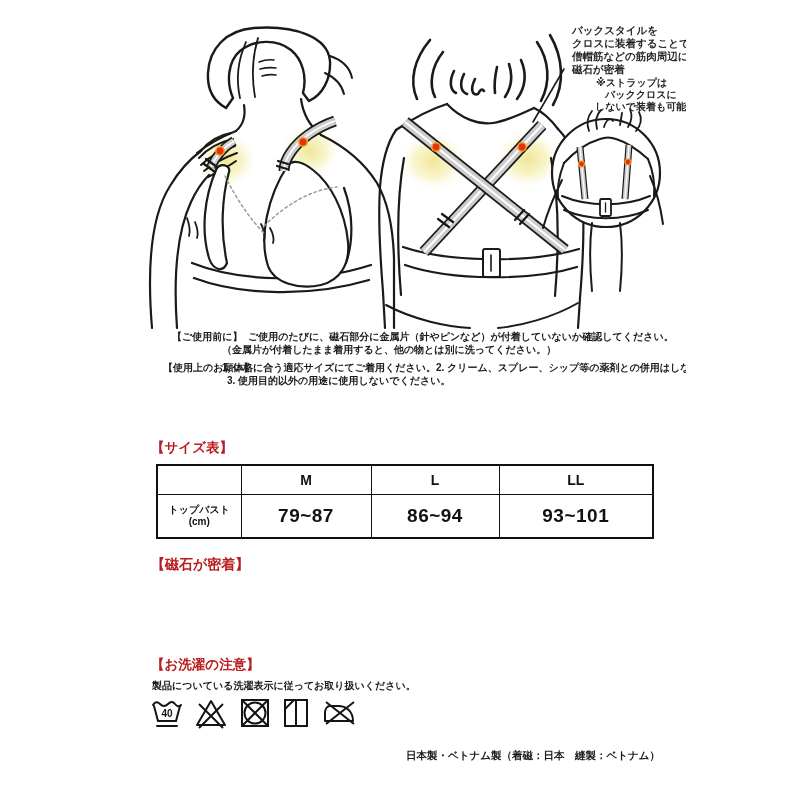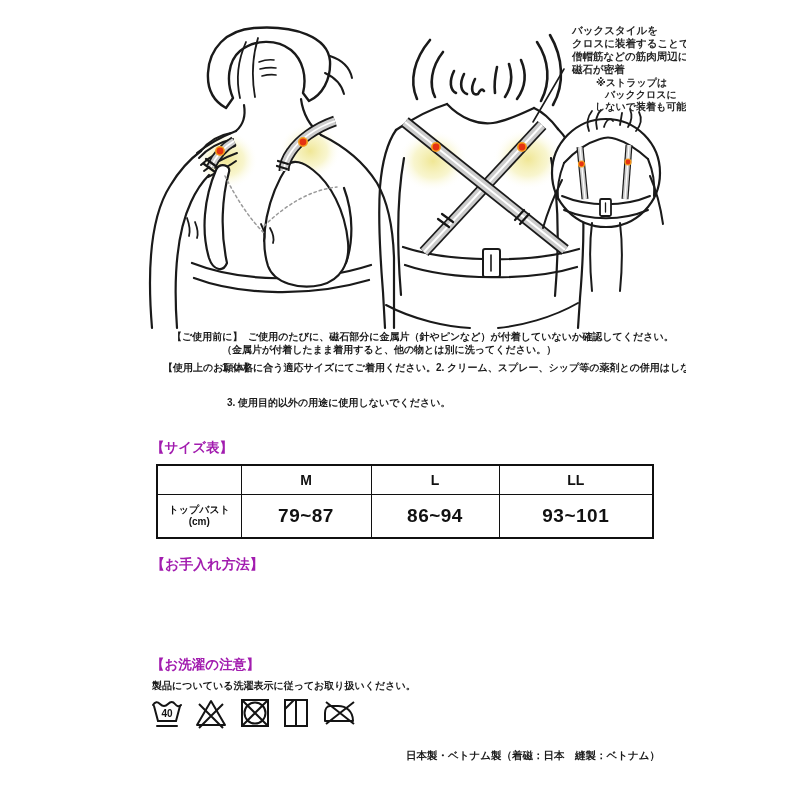--- a/index.html
+++ b/index.html
@@ -9,21 +9,21 @@
   .jp{font-weight:700;white-space:nowrap;}
   
   .anno1{left:572px;top:24px;font-size:10.5px;line-height:13px;color:#262626;}
   .anno2{left:593px;top:77px;font-size:10px;line-height:11.8px;color:#262626;}
   .anno2 .l1{margin-left:3px;}
   .anno2 .l2{margin-left:12px;}
   .anno2 .l3{margin-left:2px;}
   
   .notice{font-size:10px;line-height:13px;color:#1b1b1b;}
   
-  .sec-h{font-size:13.5px;font-weight:700;color:#a21caf;}
+  .sec-h{font-size:13.5px;font-weight:700;color:#b91c1c;}
   
   .size-table{position:absolute;left:156px;top:464px;border-collapse:collapse;table-layout:fixed;
               border:2.4px solid #101010;}
   .size-table th,.size-table td{border:1.6px solid #101010;text-align:center;vertical-align:middle;
               padding:0;color:#111;}
   .size-table .hrow th{height:28px;font-size:14px;font-weight:700;}
   .size-table .drow th,.size-table .drow td{height:42px;}
   .size-table .rlabel{font-size:10px;font-weight:700;line-height:12px;}
   .size-table .val{font-size:19px;font-weight:700;letter-spacing:.5px;}
   
@@ -228,21 +228,21 @@
 
   <div>
     <div class="abs notice jp" style="left:172px;top:330px;">【ご使用前に】</div>
     <div class="abs notice jp" style="left:248px;top:330px;">ご使用のたびに、磁石部分に金属片（針やピンなど）が付着していないか確認してください。</div>
     <div class="abs notice jp" style="left:222px;top:343px;">（金属片が付着したまま着用すると、他の物とは別に洗ってください。）</div>
   </div>
 
   <div>
     <div class="abs notice jp" style="left:163px;top:361px;">【使用上のお願い】</div>
     <div class="abs notice jp" style="left:222px;top:361px;">1. 体格に合う適応サイズにてご着用ください。2. クリーム、スプレー、シップ等の薬剤との併用はしないでください。</div>
-    <div class="abs notice jp" style="left:227px;top:396px;text-align:center;">3. 使用目的以外の用途に使用しないでください。</div>
+    <div class="abs notice jp" style="left:227px;top:374px;text-align:center;">3. 使用目的以外の用途に使用しないでください。</div>
   </div>
 
   <div class="abs sec-h jp" style="left:151px;top:439px;">【サイズ表】</div>
 
   <table class="size-table">
     <colgroup>
         <col style="width:84px">
         <col style="width:130px">
         <col style="width:128px">
         <col style="width:154px">
@@ -259,21 +259,21 @@
         <div>トップバスト</div>
         <div>(cm)</div>
       </th>
       <td class="val">79~87</td>
       <td class="val">86~94</td>
       <td class="val">93~101</td>
     </tr>
   </tbody>
     </table>
 
-  <div class="abs sec-h jp" style="left:151px;top:556px;font-size:14px;">【お手入れ方法】</div>
+  <div class="abs sec-h jp" style="left:151px;top:556px;font-size:14px;">【磁石が密着】</div>
 
   <div class="abs sec-h jp" style="left:151px;top:656px;">【お洗濯の注意】</div>
   <div class="abs wash-intro jp">製品についている洗濯表示に従ってお取り扱いください。</div>
 
   <div class="abs symbols">
     <svg width="30" height="33" viewBox="0 0 30 33">
       <g stroke="#141414" stroke-width="2" fill="none" stroke-linecap="round">
         <path d="M 1,8 Q 4,3 8,7 Q 12,11 16,7 Q 20,3 23,7 Q 26,11 29,8"></path>
         <path d="M 2,9 L 6,24 L 24,24 L 28,9"></path>
         <path d="M 5,29 L 25,29"></path>

